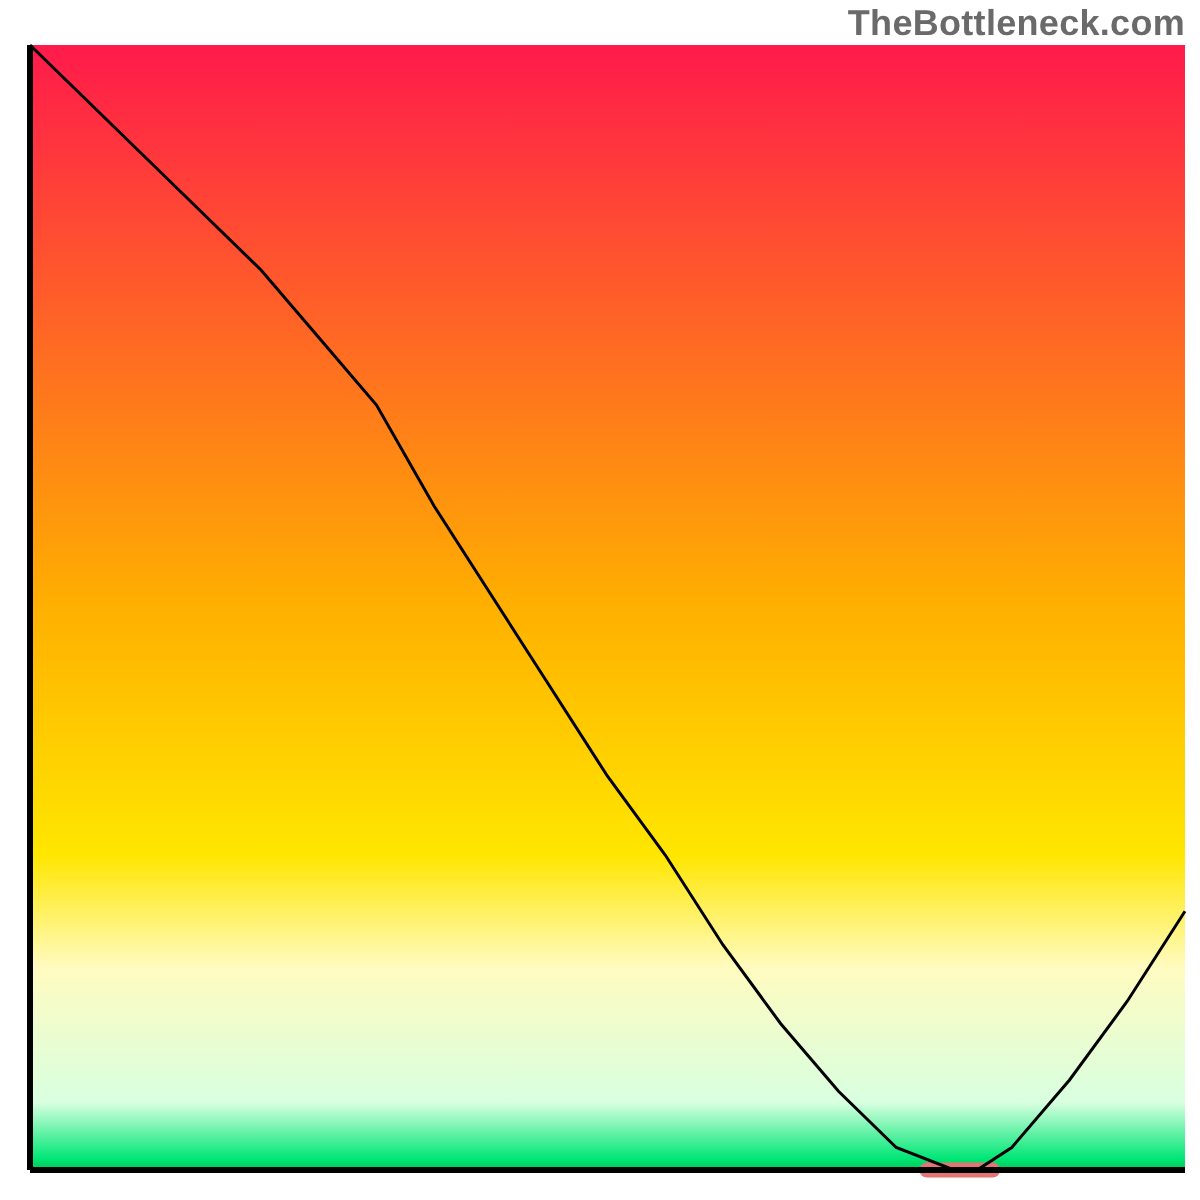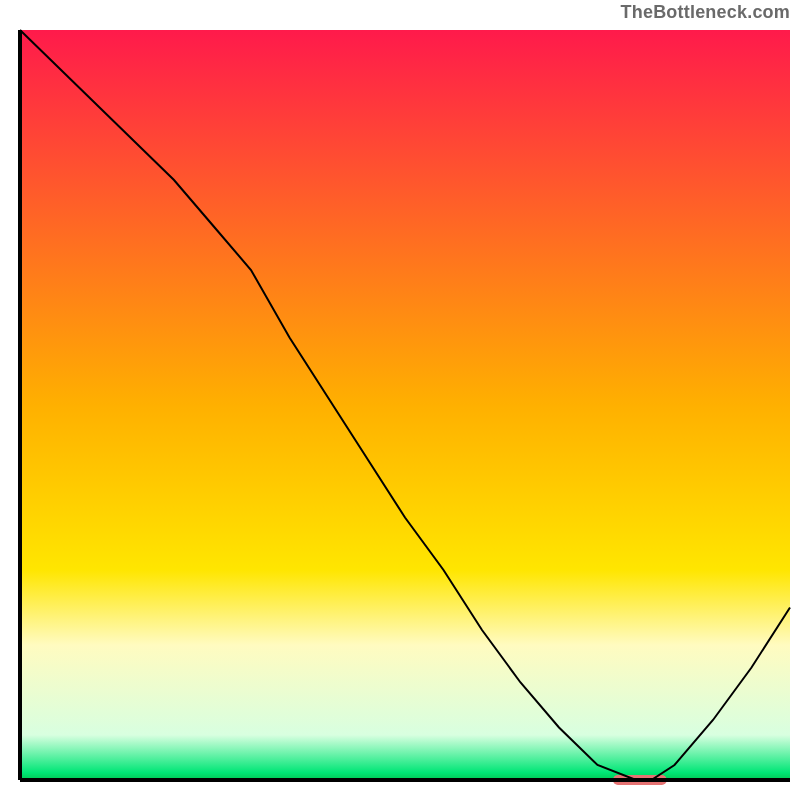--- a/index.html
+++ b/index.html
@@ -12,21 +12,21 @@
   }
   .chart-container {
     position: relative;
     width: 800px;
     height: 800px;
   }
   .watermark {
     position: absolute;
     top: 2px;
     right: 10px;
-    font-size: 18px;
+    font-size: 24px;
     font-weight: 600;
     color: #6a6a6a;
     letter-spacing: 0.2px;
     z-index: 10;
   }
   svg.chart {
     position: absolute;
     top: 0;
     left: 0;
   }

